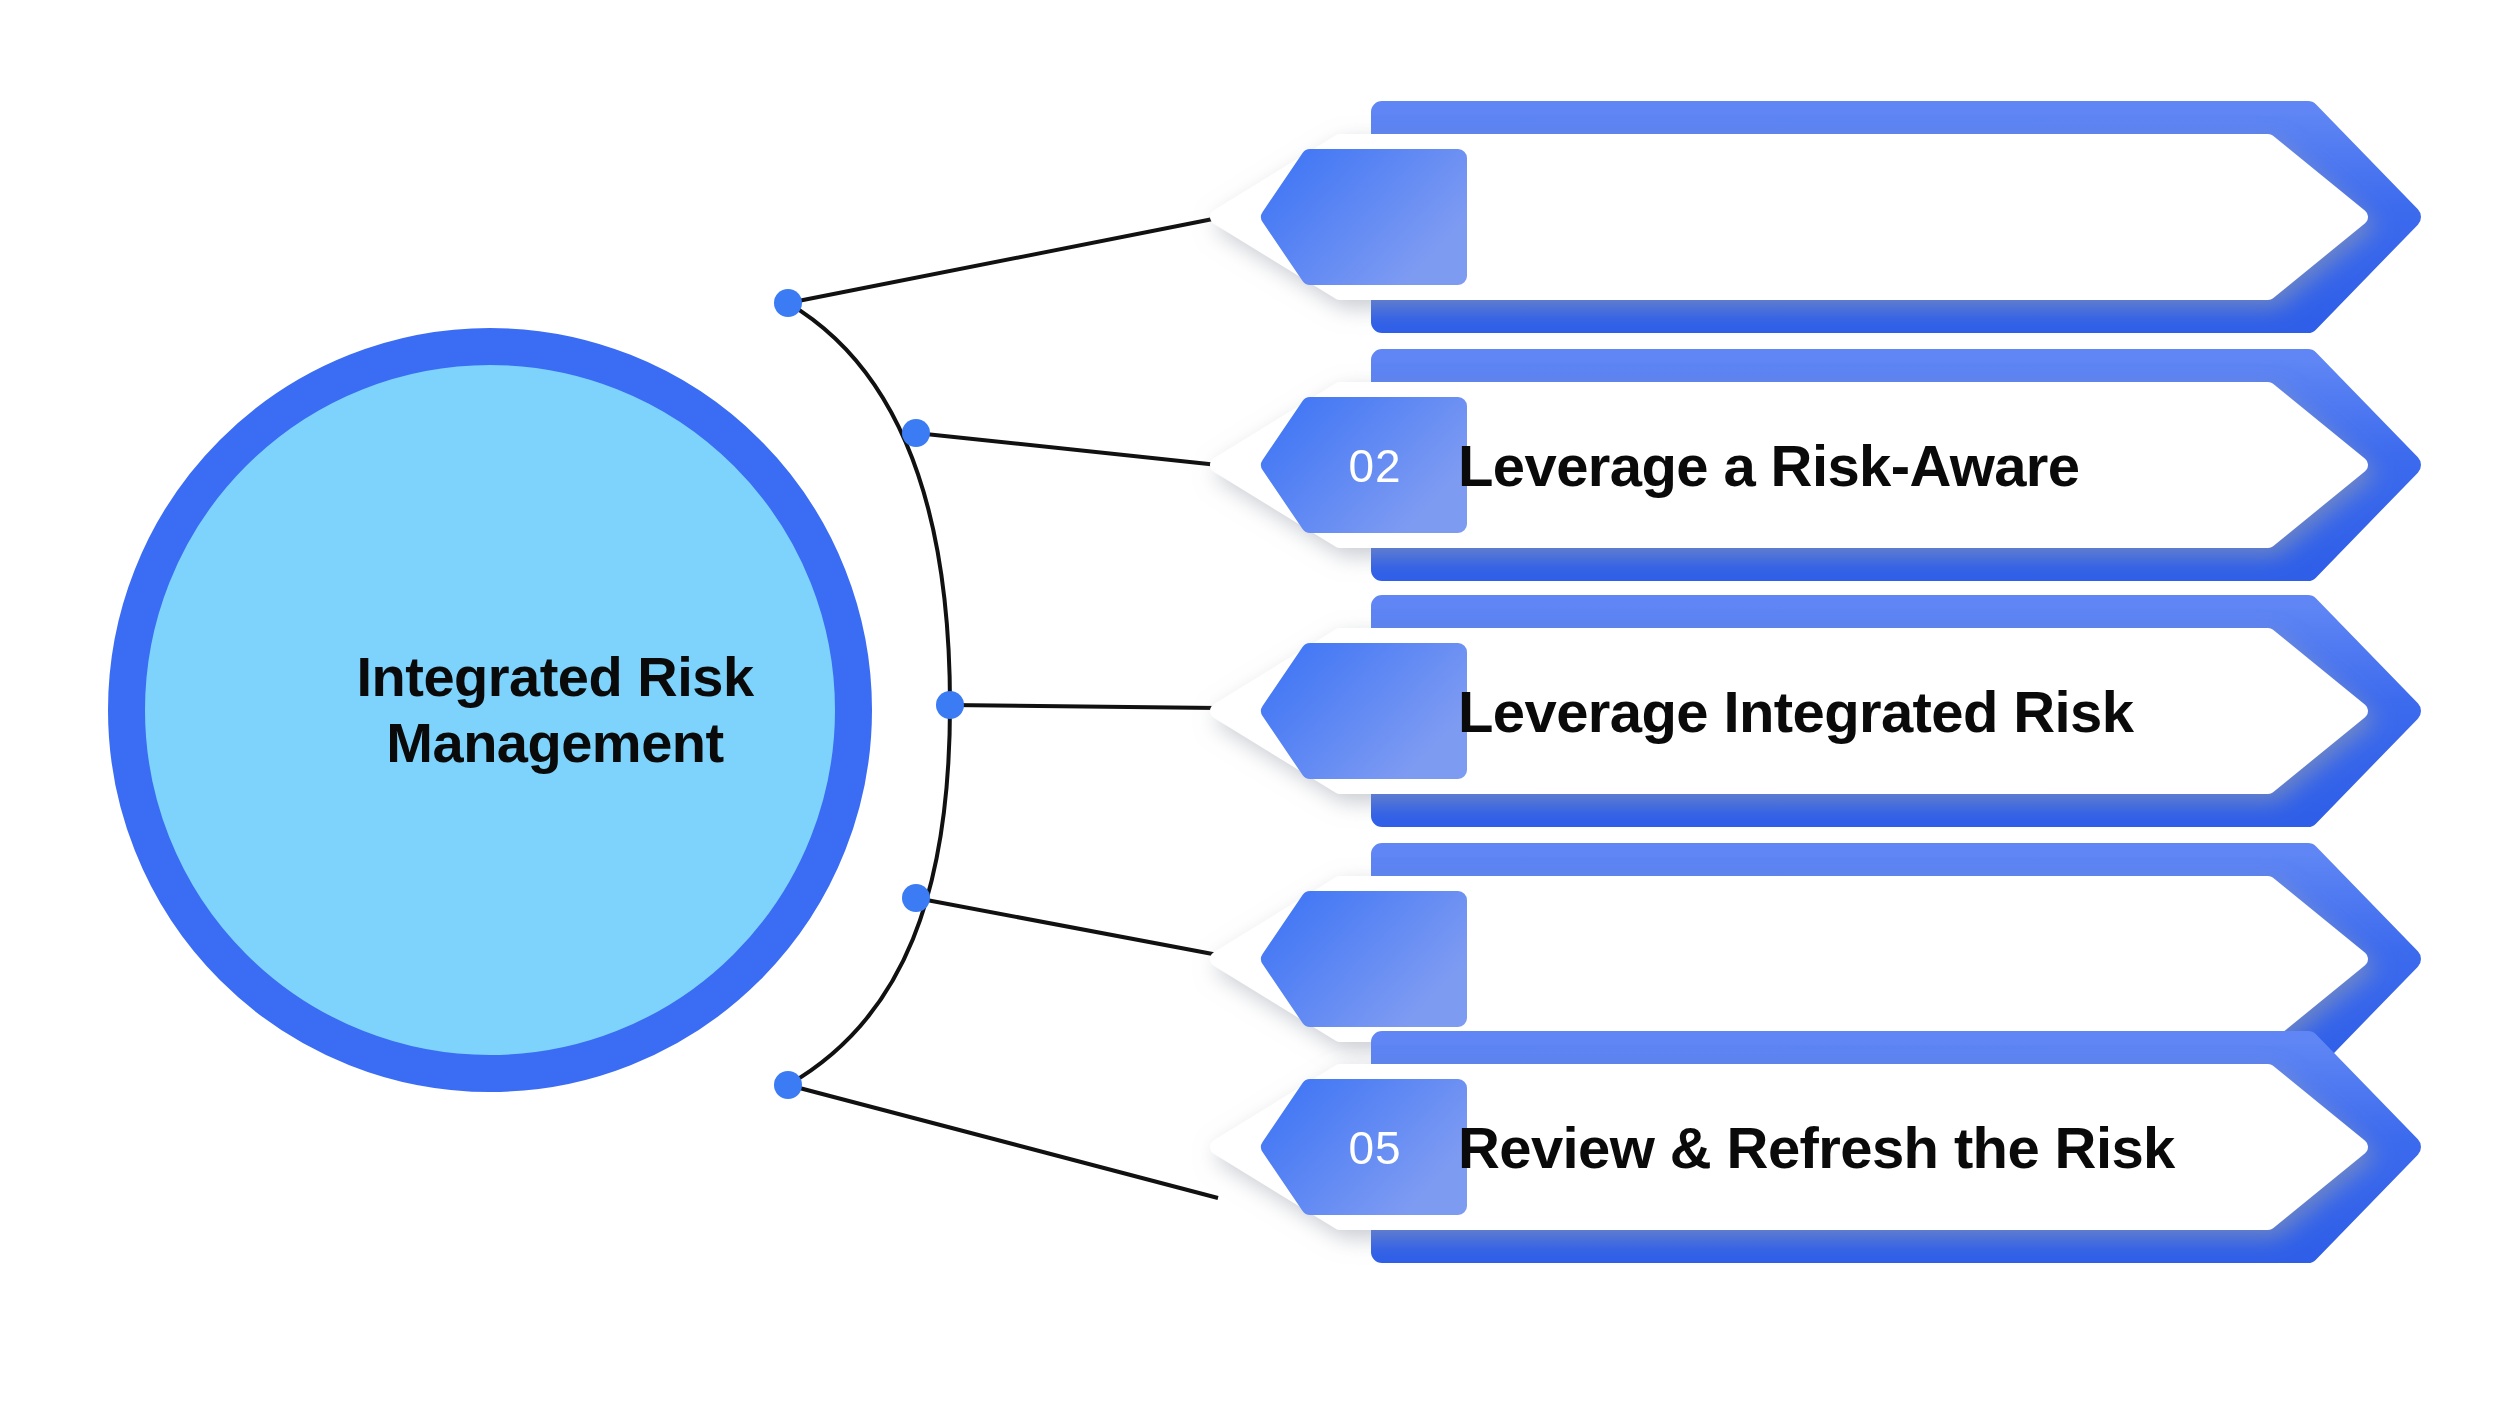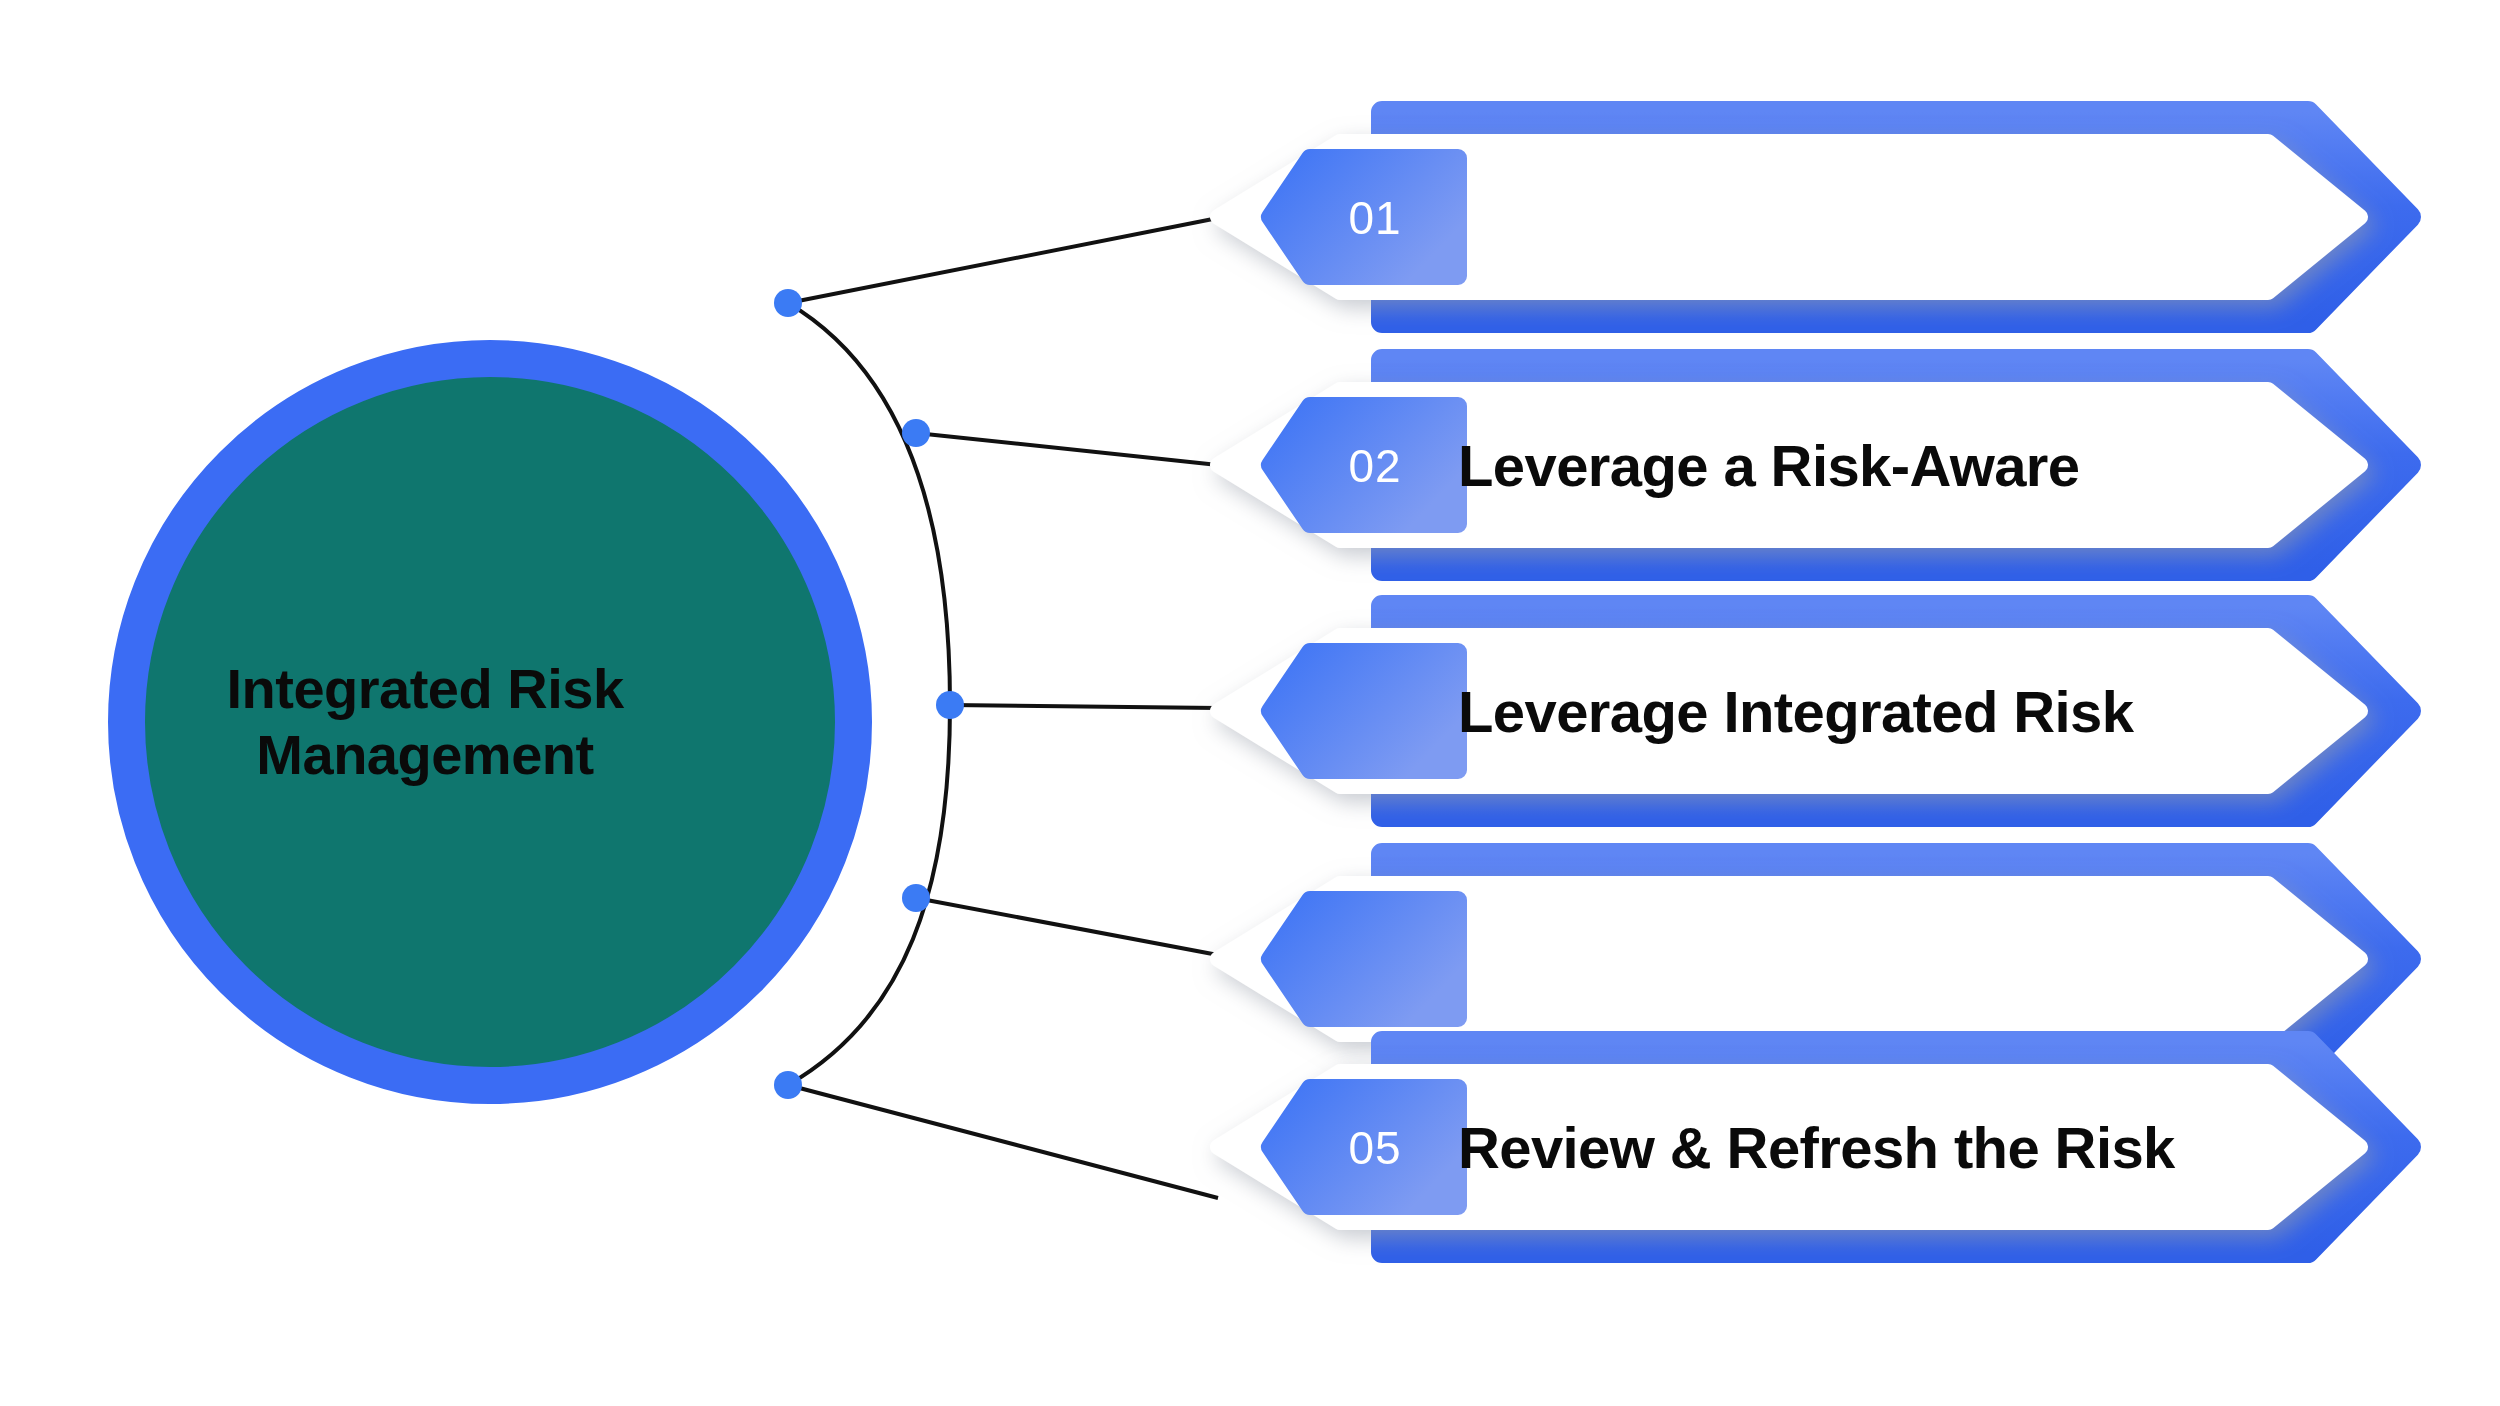--- a/index.html
+++ b/index.html
@@ -18,30 +18,30 @@
     position: relative;
     width: 2500px;
     height: 1406px;
     background: #ffffff;
   }
 
   
   #hub {
     position: absolute;
     left: 108px;
-    top: 340px;
+    top: 328px;
     width: 764px;
     height: 764px;
     border-radius: 50%;
     border: 37px solid #3b6cf4;
     box-sizing: border-box;
-    background: #0f766e;
+    background: #7dd3fc;
     display: flex;
     align-items: center;
-    justify-content: flex-start;
+    justify-content: flex-end;
   }
   #hub-label {
     font-size: 56px;
     font-weight: 700;
     color: #0a0a0a;
     text-align: center;
     line-height: 1.18;
     letter-spacing: -0.5px;
     width: 560px;
     white-space: pre-line;
@@ -142,21 +142,20 @@
       </filter>
     </defs>
   </svg>
 
   <div class="row" style="top:100px">
     <svg class="row-svg" viewBox="0 0 1215 235">
       <path d="M 172 12 L 1098 12 L 1200 117 L 1098 222 L 172 222 Z" fill="url(#barGrad)" stroke="none" stroke-linejoin="round" stroke-width="22" style="stroke:url(#barGrad)"></path>
       <path d="M 130 42 L 1058 42 L 1150 117 L 1058 192 L 130 192 L 8 117 Z" fill="#ffffff" filter="url(#cardShadow)" stroke="#ffffff" stroke-width="16" stroke-linejoin="round"></path>
       <path d="M 100 58 L 248 58 L 248 176 L 100 176 L 60 117 Z" fill="url(#numGrad)" stroke="url(#numGrad)" stroke-width="18" stroke-linejoin="round"></path>
     </svg>
-    <div class="row-num">01</div>
   </div>
 
   <div class="row" style="top:348px">
     <svg class="row-svg" viewBox="0 0 1215 235">
       <path d="M 172 12 L 1098 12 L 1200 117 L 1098 222 L 172 222 Z" fill="url(#barGrad)" stroke-linejoin="round" stroke-width="22" style="stroke:url(#barGrad)"></path>
       <path d="M 130 42 L 1058 42 L 1150 117 L 1058 192 L 130 192 L 8 117 Z" fill="#ffffff" filter="url(#cardShadow)" stroke="#ffffff" stroke-width="16" stroke-linejoin="round"></path>
       <path d="M 100 58 L 248 58 L 248 176 L 100 176 L 60 117 Z" fill="url(#numGrad)" stroke="url(#numGrad)" stroke-width="18" stroke-linejoin="round"></path>
     </svg>
     <div class="row-num">02</div>
     <div class="row-title">Leverage a Risk-Aware</div>

